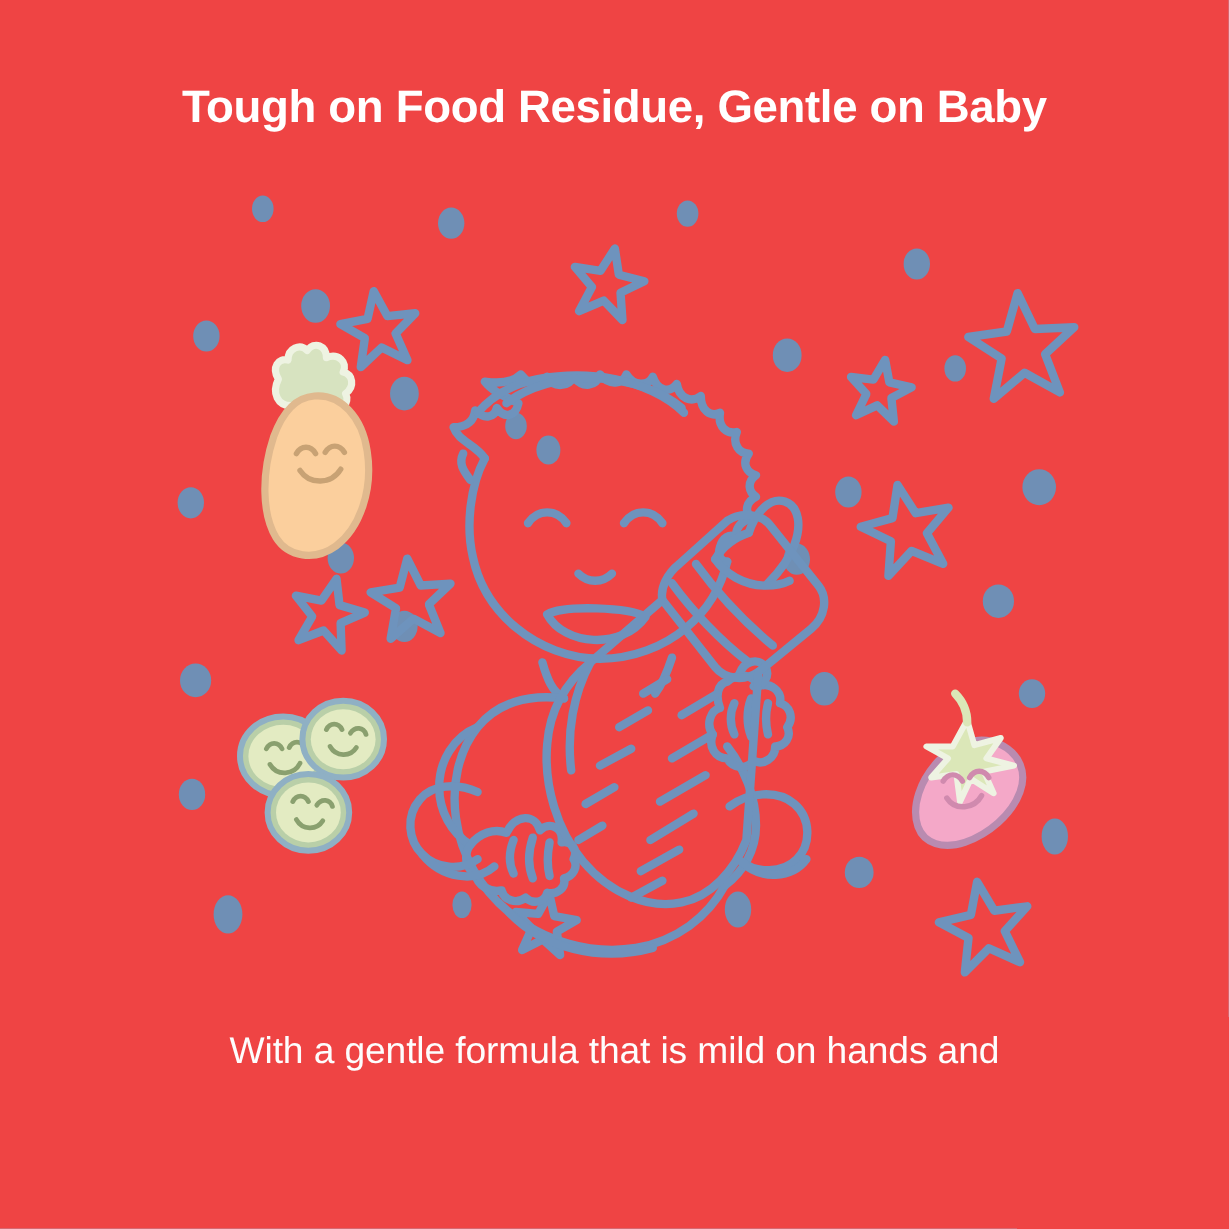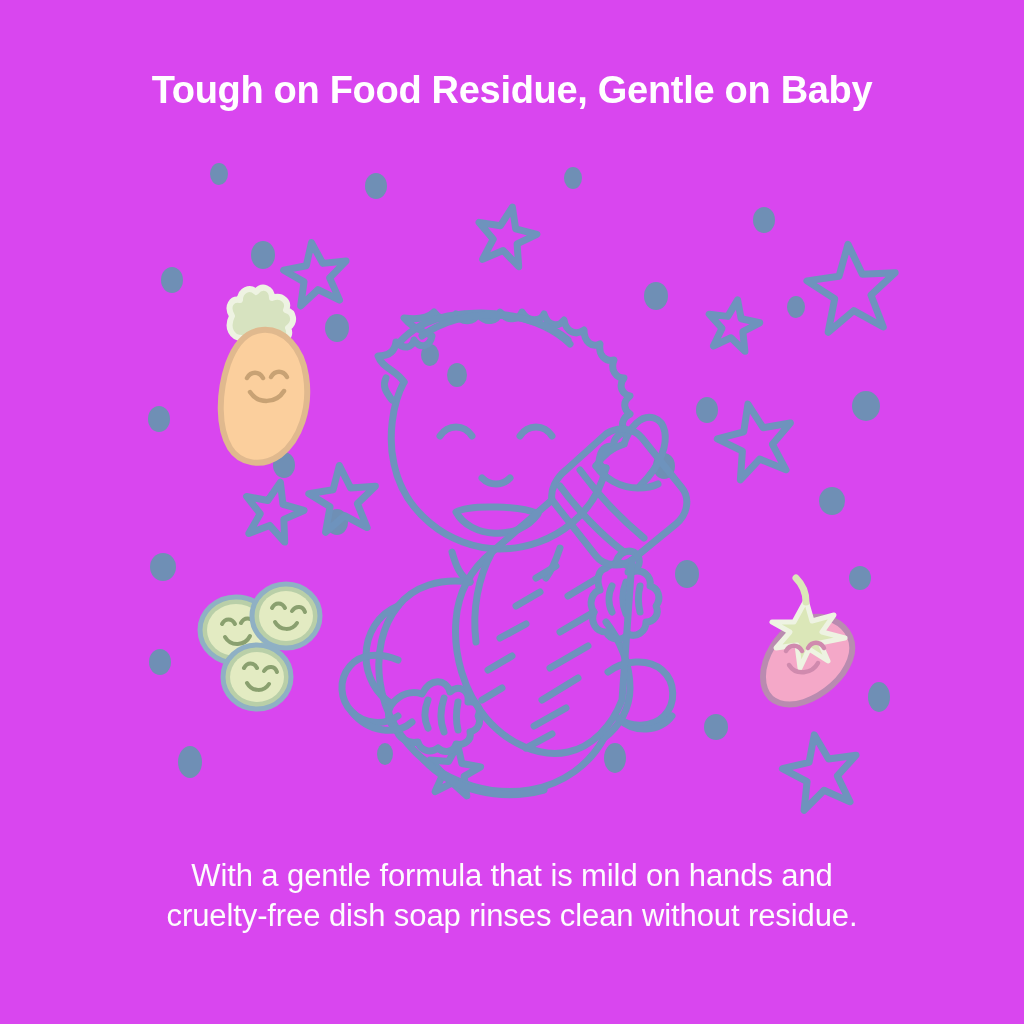--- a/index.html
+++ b/index.html
@@ -9,21 +9,21 @@
     overflow: hidden;
   }
   body {
     font-family: "Liberation Sans", sans-serif;
     background: #a3b8d4;
     position: relative;
   }
   .card {
     position: relative;
     width: 1024px; height: 1024px;
-    background: #d946ef;
+    background: #ef4444;
     overflow: hidden;
   }
   
   .headline {
     position: absolute;
     top: 70px; left: 0; width: 1024px;
     text-align: center;
     color: #ffffff;
     font-size: 38px;
     font-weight: bold;
@@ -356,16 +356,15 @@
             <path d="M247,683 C252,692 264,692 269,684"></path>
           </g>
         </g>
       </g>
 
     </svg>
   </div>
 
   <p class="bodycopy">
     <span class="ln">With a gentle formula that is mild on hands and</span>
-    <span class="ln">cruelty-free dish soap rinses clean without residue.</span>
   </p>
 
 </div>
 
 </body></html>

